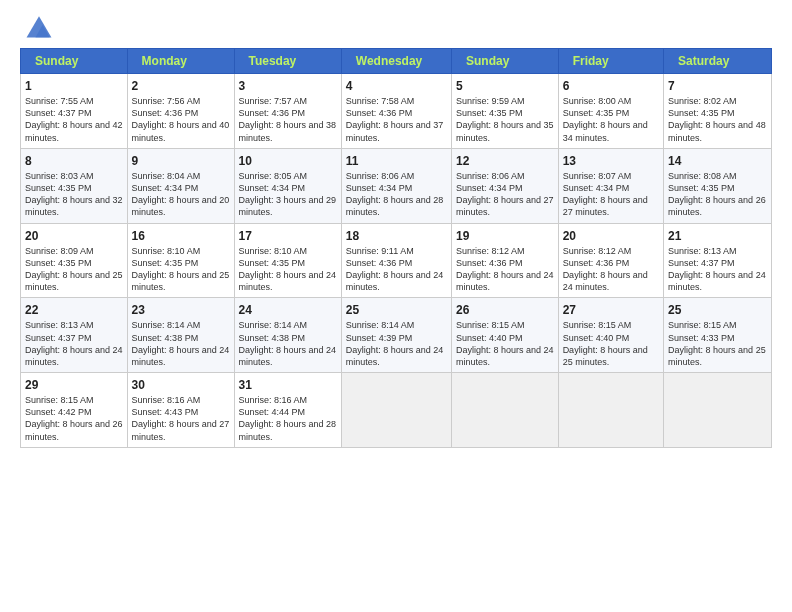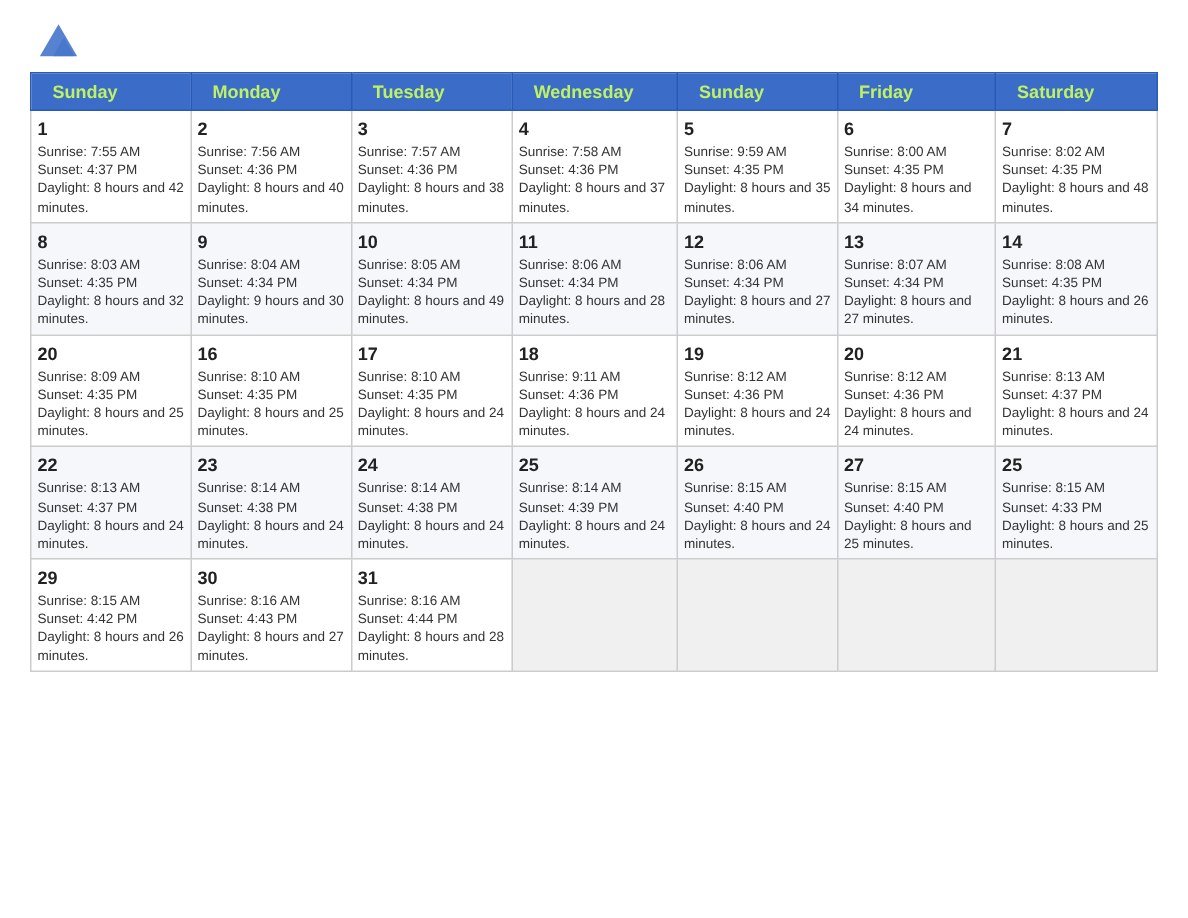--- a/index.html
+++ b/index.html
@@ -126,22 +126,22 @@
           <td><span class="day-number">1</span><span>Sunrise: 7:55 AM</span><br><span>Sunset: 4:37 PM</span><br><span>Daylight: 8 hours and 42 minutes.</span></td>
           <td><span class="day-number">2</span><span>Sunrise: 7:56 AM</span><br><span>Sunset: 4:36 PM</span><br><span>Daylight: 8 hours and 40 minutes.</span></td>
           <td><span class="day-number">3</span><span>Sunrise: 7:57 AM</span><br><span>Sunset: 4:36 PM</span><br><span>Daylight: 8 hours and 38 minutes.</span></td>
           <td><span class="day-number">4</span><span>Sunrise: 7:58 AM</span><br><span>Sunset: 4:36 PM</span><br><span>Daylight: 8 hours and 37 minutes.</span></td>
           <td><span class="day-number">5</span><span>Sunrise: 9:59 AM</span><br><span>Sunset: 4:35 PM</span><br><span>Daylight: 8 hours and 35 minutes.</span></td>
           <td><span class="day-number">6</span><span>Sunrise: 8:00 AM</span><br><span>Sunset: 4:35 PM</span><br><span>Daylight: 8 hours and 34 minutes.</span></td>
           <td><span class="day-number">7</span><span>Sunrise: 8:02 AM</span><br><span>Sunset: 4:35 PM</span><br><span>Daylight: 8 hours and 48 minutes.</span></td>
         </tr>
         <tr>
           <td><span class="day-number">8</span><span>Sunrise: 8:03 AM</span><br><span>Sunset: 4:35 PM</span><br><span>Daylight: 8 hours and 32 minutes.</span></td>
-          <td><span class="day-number">9</span><span>Sunrise: 8:04 AM</span><br><span>Sunset: 4:34 PM</span><br><span>Daylight: 9 hours and 30 minutes.</span></td>
-          <td><span class="day-number">10</span><span>Sunrise: 8:05 AM</span><br><span>Sunset: 4:34 PM</span><br><span>Daylight: 8 hours and 49 minutes.</span></td>
+          <td><span class="day-number">9</span><span>Sunrise: 8:04 AM</span><br><span>Sunset: 4:34 PM</span><br><span>Daylight: 8 hours and 20 minutes.</span></td>
+          <td><span class="day-number">10</span><span>Sunrise: 8:05 AM</span><br><span>Sunset: 4:34 PM</span><br><span>Daylight: 3 hours and 29 minutes.</span></td>
           <td><span class="day-number">11</span><span>Sunrise: 8:06 AM</span><br><span>Sunset: 4:34 PM</span><br><span>Daylight: 8 hours and 28 minutes.</span></td>
           <td><span class="day-number">12</span><span>Sunrise: 8:06 AM</span><br><span>Sunset: 4:34 PM</span><br><span>Daylight: 8 hours and 27 minutes.</span></td>
           <td><span class="day-number">13</span><span>Sunrise: 8:07 AM</span><br><span>Sunset: 4:34 PM</span><br><span>Daylight: 8 hours and 27 minutes.</span></td>
           <td><span class="day-number">14</span><span>Sunrise: 8:08 AM</span><br><span>Sunset: 4:35 PM</span><br><span>Daylight: 8 hours and 26 minutes.</span></td>
         </tr>
         <tr>
           <td><span class="day-number">20</span><span>Sunrise: 8:09 AM</span><br><span>Sunset: 4:35 PM</span><br><span>Daylight: 8 hours and 25 minutes.</span></td>
           <td><span class="day-number">16</span><span>Sunrise: 8:10 AM</span><br><span>Sunset: 4:35 PM</span><br><span>Daylight: 8 hours and 25 minutes.</span></td>
           <td><span class="day-number">17</span><span>Sunrise: 8:10 AM</span><br><span>Sunset: 4:35 PM</span><br><span>Daylight: 8 hours and 24 minutes.</span></td>
           <td><span class="day-number">18</span><span>Sunrise: 9:11 AM</span><br><span>Sunset: 4:36 PM</span><br><span>Daylight: 8 hours and 24 minutes.</span></td>

